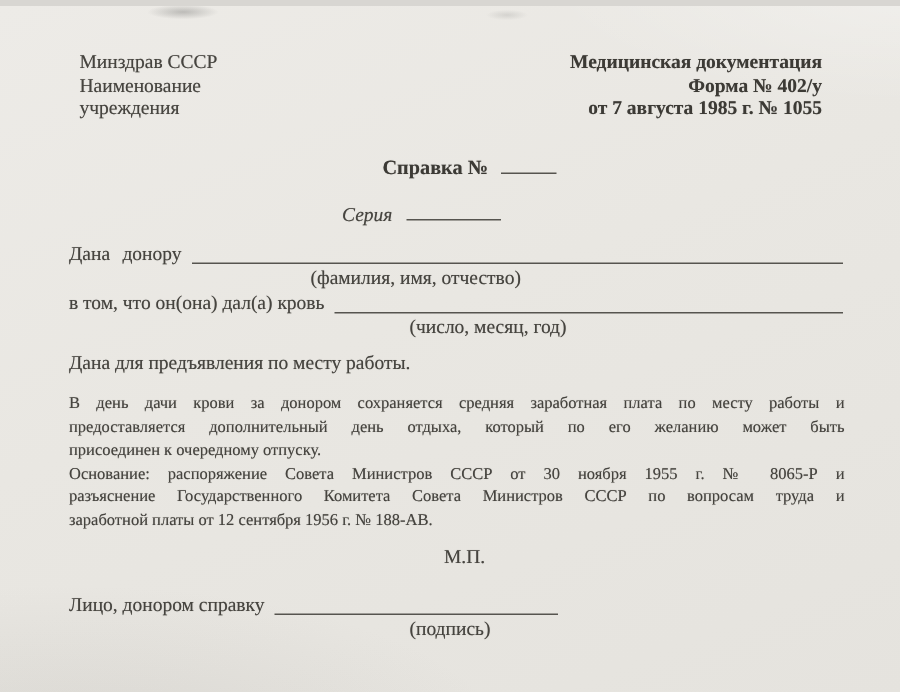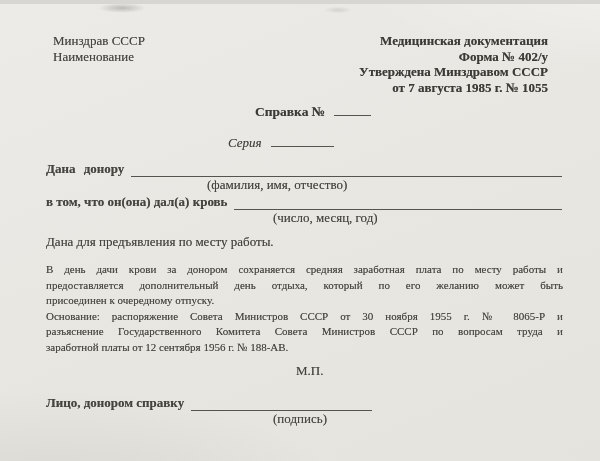--- a/index.html
+++ b/index.html
@@ -21,47 +21,47 @@
   .abs { position:absolute; }
   .txt { font-size:13px; line-height:15.5px; }
   .bold { font-weight:bold; color:#3c3a35; }
   .right { text-align:right; }
   .blank {
     display:inline-block;
     border-bottom:1.3px solid #56544f;
     height:12px;
     vertical-align:baseline;
   }
-  .row { display:flex; align-items:flex-end;font-weight:bold; }
+  .row { display:flex; align-items:center; }
   .fillline {
     flex:1;
     border-bottom:1.3px solid #56544f;
     height:13px;
     margin-left:7px;
   }
   .caption { font-size:13px; color:#46443f; }
   .para { font-size:11px; line-height:15.6px; }
   .para .jline { text-align:justify; text-align-last:justify; }
   .para .jlast { text-align:right; text-align-last:left; }
   .label-spaced { word-spacing:5px; }
 </style>
 </head>
 <body>
 
 <div class="page">
 
   <div class="abs txt" style="left:53px; top:29px;">
     <div>Минздрав СССР</div>
     <div>Наименование</div>
+    <div>учреждения</div>
   </div>
 
   <div class="abs txt bold right" style="right:52px; top:29px;">
     <div>Медицинская документация</div>
     <div>Форма № 402/у</div>
-    <div>Утверждена Минздравом СССР</div>
     <div>от 7 августа 1985 г. № 1055</div>
   </div>
 
   <div class="abs txt" style="left:255px; top:99px; font-size:13.5px;">
     <span class="bold">Справка №</span>
     <span class="blank" style="width:37px; margin-left:5px;"></span>
   </div>
 
   <div class="abs txt" style="left:228px; top:130px;font-style:italic;">
     <span>Серия</span>

